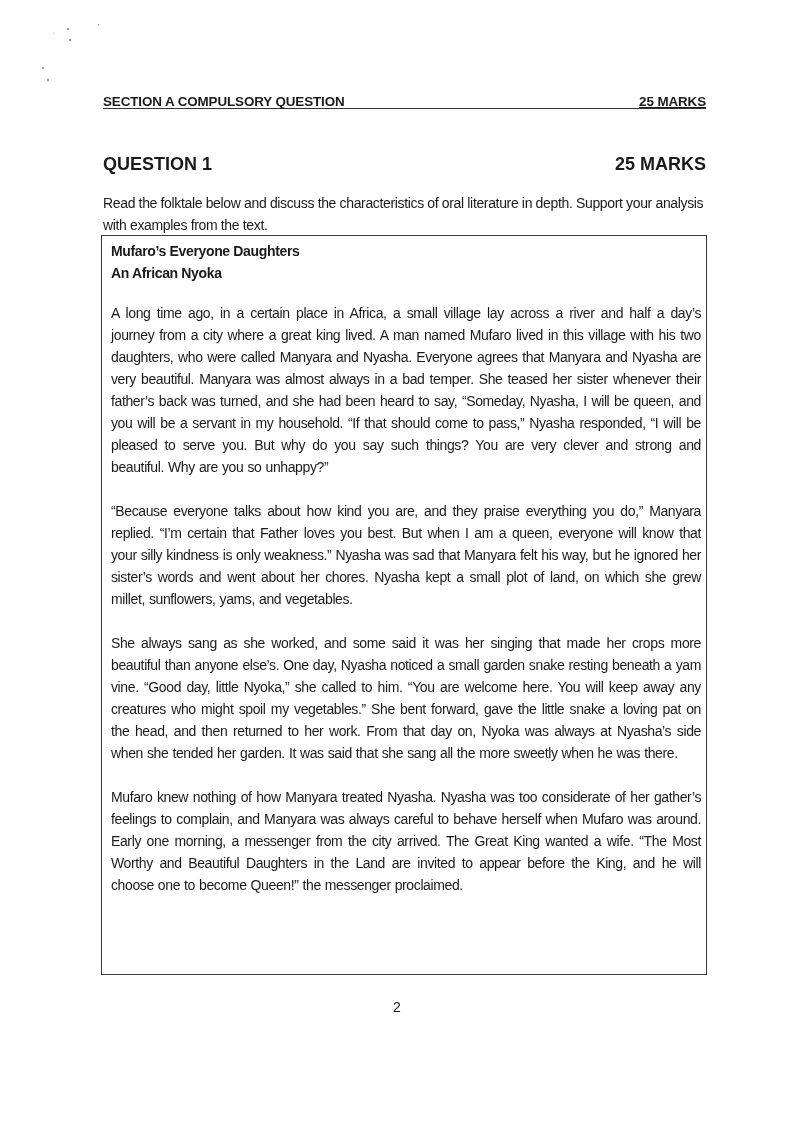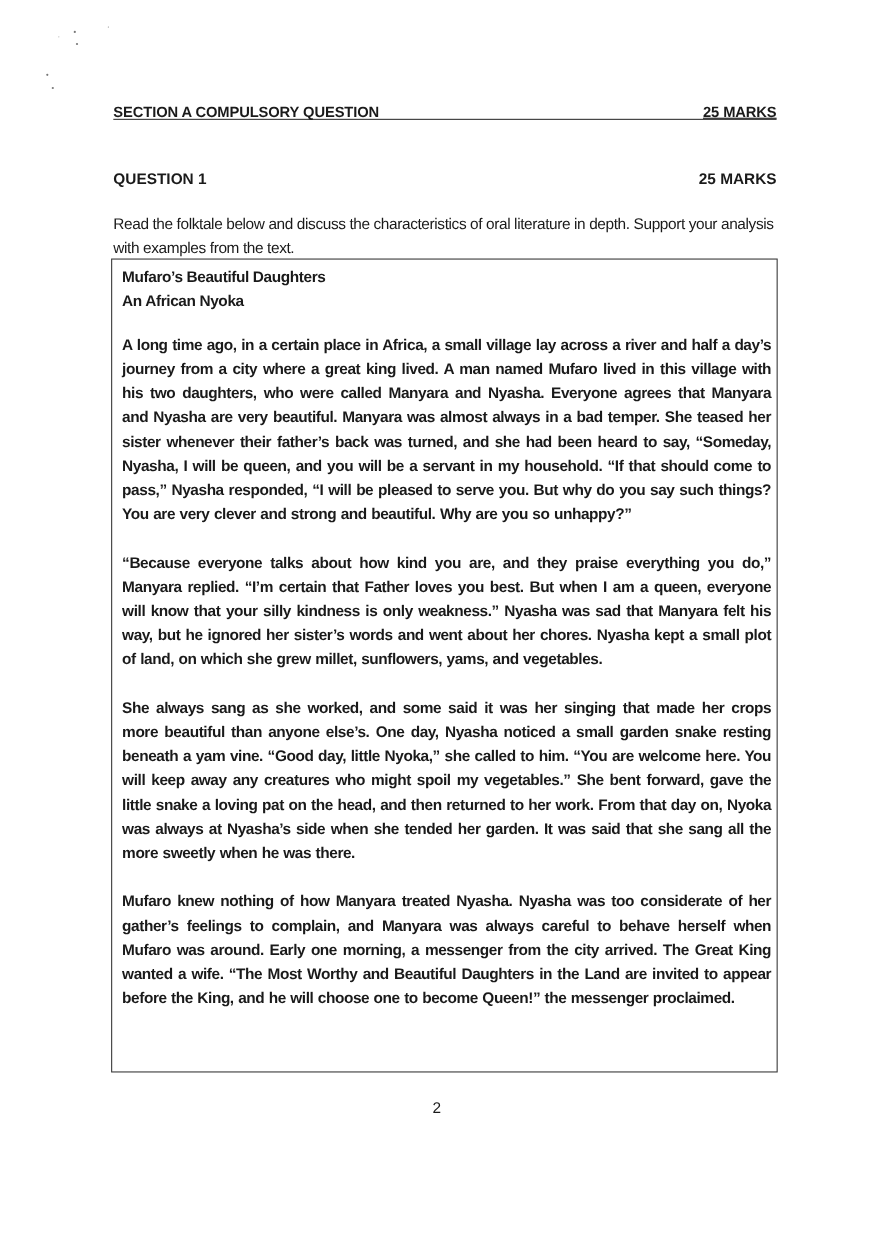--- a/index.html
+++ b/index.html
@@ -6,32 +6,32 @@
   body { width: 794px; height: 1122px; position: relative; overflow: hidden;
          font-family: "Liberation Sans", sans-serif; color: #1a1a1a; }
   .specks { position: absolute; left: 0; top: 0; width: 140px; height: 90px; }
   .speck { position: absolute; width: 2px; height: 2px; background: #777; border-radius: 1px; }
   .section-header { position: absolute; left: 103px; top: 91px; width: 603px;
          border-bottom: 1.5px solid #333; height: 17px; }
   .section-header .left { position: absolute; left: 0; bottom: -1px; font-weight: bold; font-size: 13.4px;
          letter-spacing: -0.1px; }
   .section-header .right { position: absolute; right: 0; bottom: -1px; font-weight: bold; font-size: 13.4px;
          text-decoration: underline; letter-spacing: -0.1px; }
-  .q-header { position: absolute; left: 103px; top: 154px; width: 603px; height: 17px; font-weight: bold; font-size: 14px; }
+  .q-header { position: absolute; left: 103px; top: 154px; width: 603px; height: 17px; font-weight: bold; font-size: 18px; }
   .q-header .left { position: absolute; left: 0; top: 0; }
   .q-header .right { position: absolute; right: 0; top: 0; }
   .instructions { position: absolute; left: 103px; top: 192px; width: 603px; font-size: 14px; line-height: 22px;
          letter-spacing: -0.35px; }
   .story-box { position: absolute; left: 101px; top: 235px; width: 606px; height: 740px;
          border: 1.3px solid #3a3a3a; box-sizing: border-box; }
   .story-title { position: absolute; left: 9px; top: 4px; font-weight: bold; font-size: 14px; line-height: 22px;
          letter-spacing: -0.35px; }
   .story-body { position: absolute; left: 9px; top: 66px; width: 590px; font-size: 14px; line-height: 22px;
          letter-spacing: -0.38px; text-align: justify; word-spacing: 0.5px; }
-  .story-body p { margin: 0 0 22px 0; font-weight: bold; }
+  .story-body p { margin: 0 0 22px 0; }
   .page-number { position: absolute; left: 0; width: 794px; top: 999px; text-align: center; font-size: 14px; }
 </style>
 </head>
 <body>
 
 <div class="specks">
   <span class="speck" style="left:67px;top:28px;"></span>
   <span class="speck" style="left:69px;top:39px;"></span>
   <span class="speck" style="left:98px;top:24px;width:1px;height:1px;"></span>
   <span class="speck" style="left:53px;top:33px;width:1px;height:1px;background:#aaa;"></span>
@@ -46,21 +46,21 @@
 
 <div class="q-header">
   <span class="left">QUESTION 1</span>
   <span class="right">25 MARKS</span>
 </div>
 
 <div class="instructions">Read the folktale below and discuss the characteristics of oral literature in depth. Support your analysis with examples from the text.</div>
 
 <div class="story-box">
   <div class="story-title">
-    <div>Mufaro’s Beautiful Daughters</div>
+    <div>Mufaro’s Everyone Daughters</div>
     <div>An African Nyoka</div>
   </div>
   <div class="story-body">
     <p>A long time ago, in a certain place in Africa, a small village lay across a river and half a day’s journey from a city where a great king lived. A man named Mufaro lived in this village with his two daughters, who were called Manyara and Nyasha. Everyone agrees that Manyara and Nyasha are very beautiful.  Manyara was almost always in a bad temper.  She teased her sister whenever their father’s back was turned, and she had been heard to say, “Someday, Nyasha, I will be queen, and you will be a servant in my household.  “If that should come to pass,” Nyasha responded, “I will be pleased to serve you.  But why do you say such things? You are very clever and strong and beautiful. Why are you so unhappy?”</p>
     <p>“Because everyone talks about how kind you are, and they praise everything you do,” Manyara replied.  “I’m certain that Father loves you best. But when I am a queen, everyone will know that your silly kindness is only weakness.”  Nyasha was sad that Manyara felt his way, but he ignored her sister’s words and went about her chores.  Nyasha kept a small plot of land, on which she grew millet, sunflowers, yams, and vegetables.</p>
     <p>She always sang as she worked, and some said it was her singing that made her crops more beautiful than anyone else’s. One day, Nyasha noticed a small garden snake resting beneath a yam vine. “Good day, little Nyoka,” she called to him.  “You are welcome here.  You will keep away any creatures who might spoil my vegetables.”  She bent forward, gave the little snake a loving pat on the head, and then returned to her work. From that day on, Nyoka was always at Nyasha’s side when she tended her garden.  It was said that she sang all the more sweetly when he was there.</p>
     <p>Mufaro knew nothing of how Manyara treated Nyasha. Nyasha was too considerate of her gather’s feelings to complain, and Manyara was always careful to behave herself when Mufaro was around. Early one morning, a messenger from the city arrived. The Great King wanted a wife.  “The Most Worthy and Beautiful Daughters in the Land are invited to appear before the King, and he will choose one to become Queen!” the messenger proclaimed.</p>
   </div>
 </div>
 

